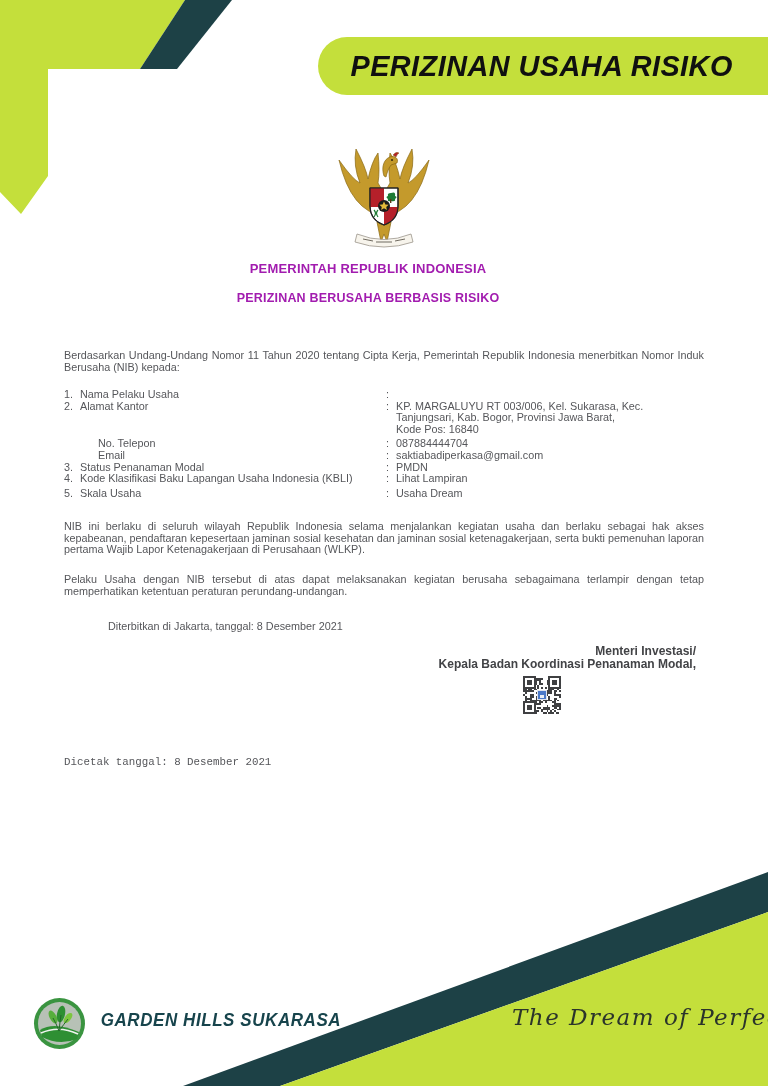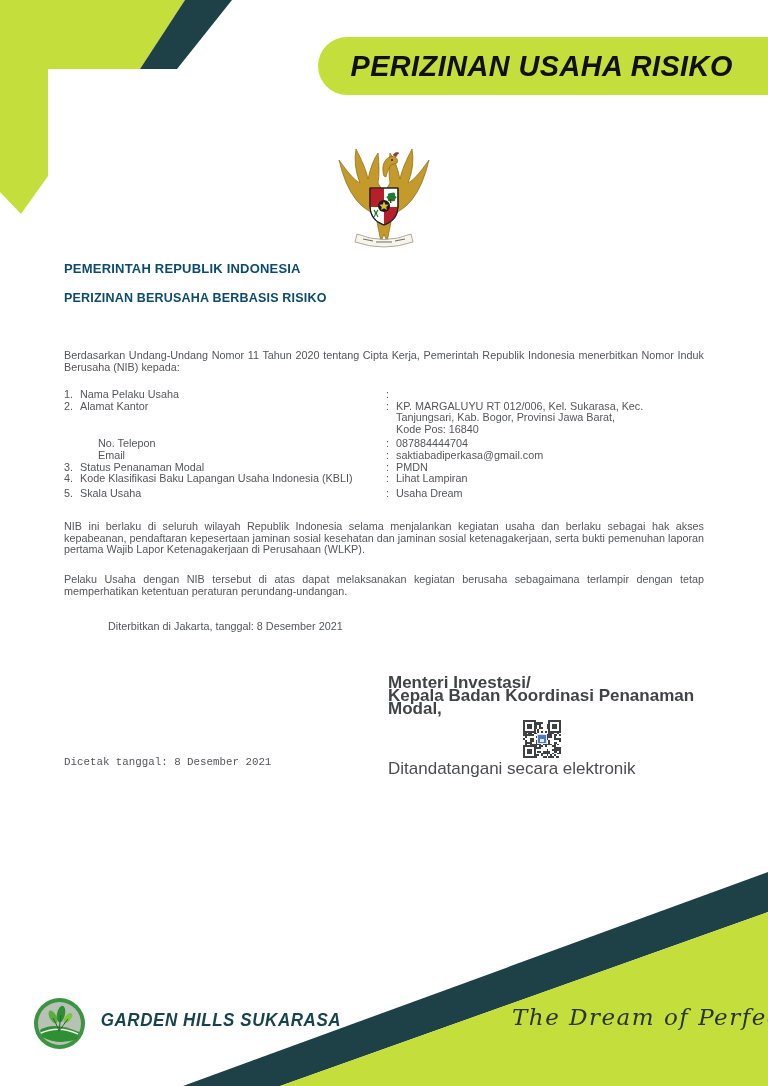--- a/index.html
+++ b/index.html
@@ -15,40 +15,40 @@
     position:absolute;top:37px;left:318px;width:470px;height:58px;
     background:#c4df3b;border-radius:29px 0 0 29px;z-index:2;
     display:flex;align-items:center;justify-content:center;
   }
   .banner-title{
     font-style:italic;font-weight:800;font-size:30px;color:#101010;
     letter-spacing:.5px;padding-right:24px;white-space:nowrap;
     transform:scaleX(.96);
   }
   .emblem{position:absolute;left:329px;top:146px;z-index:3;}
-  .center-head{position:absolute;left:64px;width:640px;z-index:3;color:#0c4a6e;}
+  .center-head{position:absolute;left:48px;width:640px;text-align:center;z-index:3;color:#a21caf;}
   .gov{top:261px;font-weight:700;font-size:13px;letter-spacing:.2px;}
   .doc-title{top:291px;font-weight:700;font-size:12.5px;line-height:15px;letter-spacing:.2px;}
   .block{position:absolute;left:64px;width:640px;z-index:3;color:#55565a;
          font-size:10.8px;line-height:11.6px;}
   .just{text-align:justify;}
   .p1{top:350px;}
   .fields{top:389px;}
   .frow{display:grid;grid-template-columns:16px 306px 10px 1fr;align-items:start;}
   .frow .num{}
   .frow .lbl{}
   .frow .lbl.indent{padding-left:18px;}
   .frow .sep{text-align:left;}
   .frow .val{white-space:pre-line;}
   .frow.gap{margin-top:3px;}
   .p2{top:521px;}
   .p3{top:574px;}
   .issued{top:621px;margin-left:44px;}
-  .sig{position:absolute;left:388px;top:676px;width:308px;z-index:3;text-align:left;
-       color:#4c4d50;font-size:17px;line-height:13px;}
+  .sig{position:absolute;left:388px;top:645px;width:308px;z-index:3;text-align:right;
+       color:#4c4d50;font-size:12px;line-height:13px;}
   .sig .b{font-weight:700;color:#424346;}
   .qr{position:relative;width:38px;height:38px;margin:5px auto 4px auto;
       display:grid;grid-template-columns:repeat(21,1fr);grid-template-rows:repeat(21,1fr);
       background:#fff;}
   .qr span{display:block;}
   .qr span.on{background:#3f4042;}
   .qr-logo{position:absolute;left:14px;top:14px;width:10px;height:10px;background:#4a79c9;
            border:1px solid #dfe4ee;box-sizing:border-box;}
   .qr-logo:after{content:"";position:absolute;left:2px;top:4px;width:4px;height:3px;background:#e8edf5;}
   .printed{top:757px;font-family:Liberation Mono, monospace;}
@@ -129,21 +129,21 @@
 <div class="block fields">
   <div class="frow">
     <span class="num">1.</span>
     <span class="lbl">Nama Pelaku Usaha</span>
     <span class="sep">:</span>
   </div>
   <div class="frow">
     <span class="num">2.</span>
     <span class="lbl">Alamat Kantor</span>
     <span class="sep">:</span>
-    <span class="val">KP. MARGALUYU RT 012/006, Kel. Sukarasa, Kec. Tanjungsari, Kab. Bogor, Provinsi Jawa Barat,
+    <span class="val">KP. MARGALUYU RT 003/006, Kel. Sukarasa, Kec. Tanjungsari, Kab. Bogor, Provinsi Jawa Barat,
 Kode Pos: 16840</span>
   </div>
   <div class="frow gap">
     <span class="num"></span>
     <span class="lbl indent">No. Telepon</span>
     <span class="sep">:</span>
     <span class="val">087884444704</span>
   </div>
   <div class="frow">
     <span class="num"></span>
@@ -615,21 +615,20 @@
       <span></span>
       <span class="on"></span>
       <span class="on"></span>
       <span class="on"></span>
       <span></span>
       <span class="on"></span>
       <span class="on"></span>
       <span></span>
     <div class="qr-logo"></div>
   </div>
-  <div>Ditandatangani secara elektronik</div>
 </div>
 
 <div class="block printed">Dicetak tanggal: 8 Desember 2021</div>
 
 <svg class="footer-logo" width="53" height="53" viewBox="0 0 53 53" xmlns="http://www.w3.org/2000/svg">
   <circle cx="26.5" cy="26.5" r="25.5" fill="#3a9440"></circle>
   <circle cx="26.5" cy="26.5" r="21.5" fill="#b7c1b6"></circle>
   <path d="M7,33 Q21,24 46,35 L44,42 Q26,49 9,40 Z" fill="#2e8f33"></path>
   <path d="M8,36 Q26,28 45,37" stroke="#eef3ee" stroke-width="1.6" fill="none"></path>
   <g>

